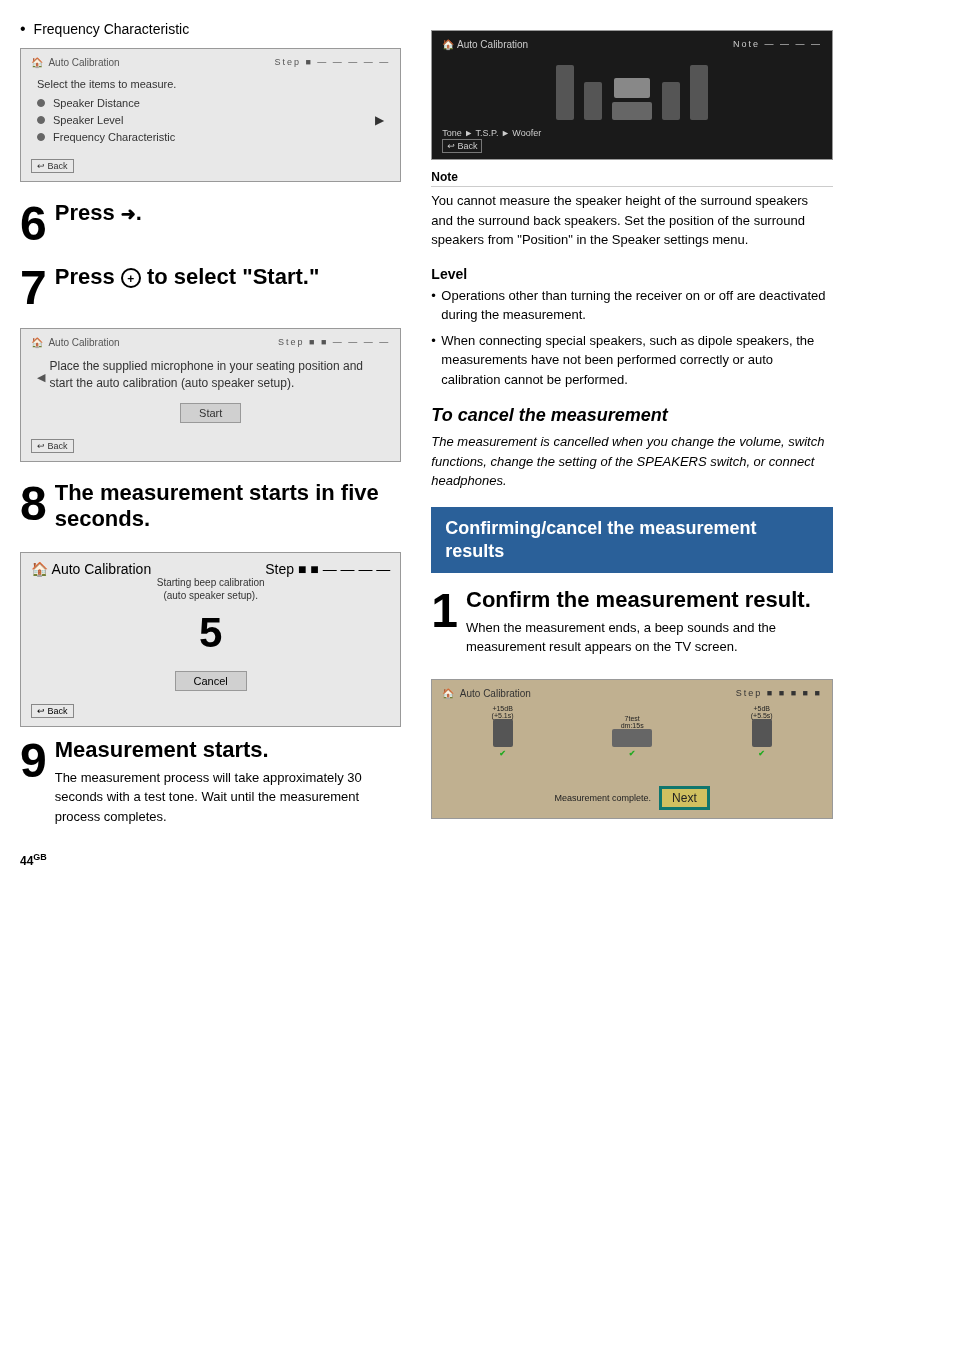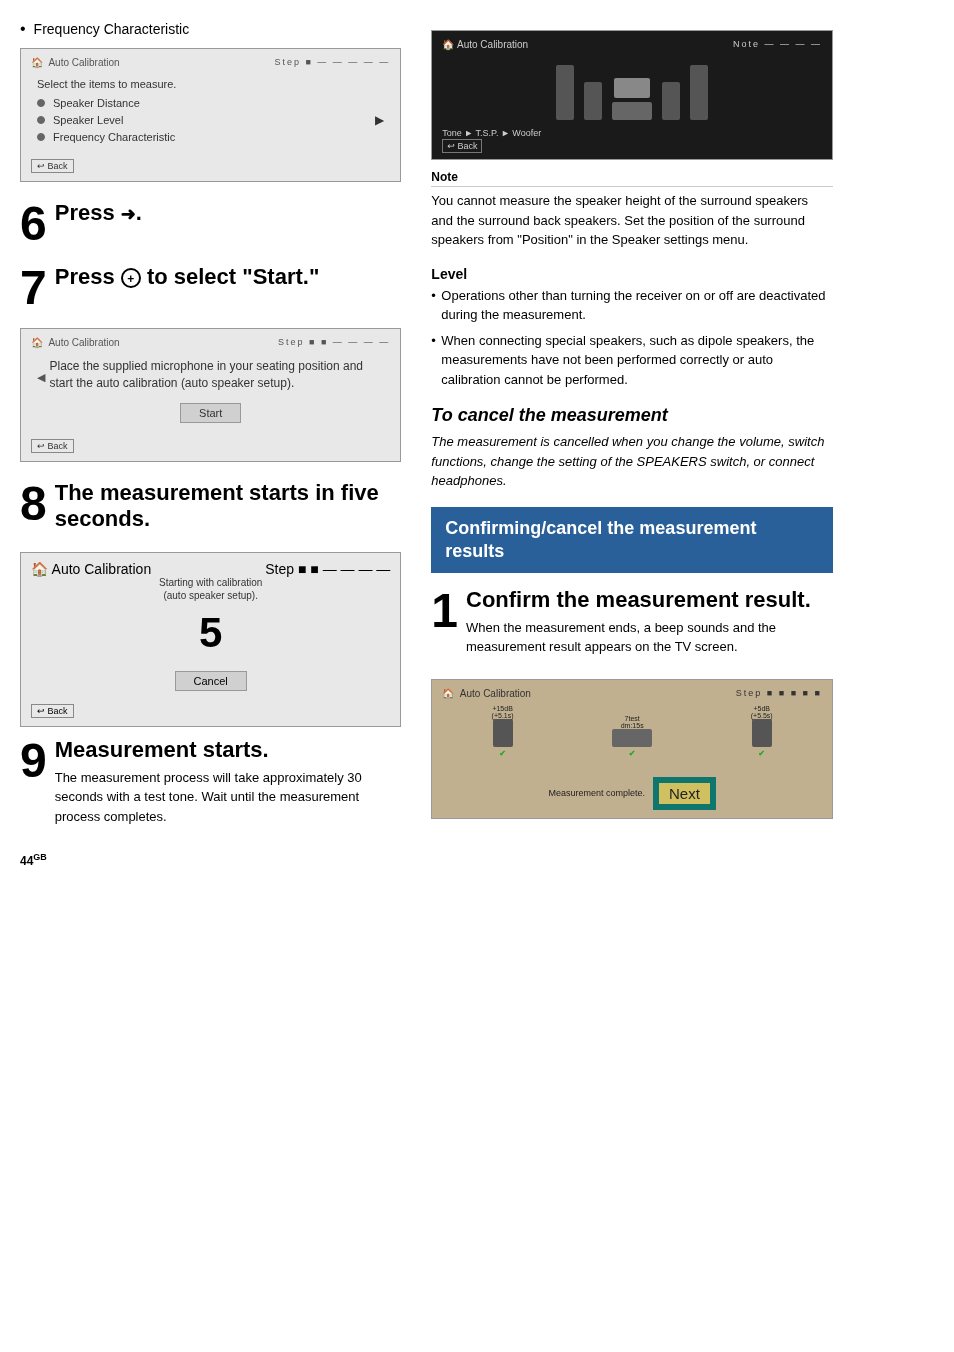--- a/index.html
+++ b/index.html
@@ -305,23 +305,23 @@
       right: 0;
       display: flex;
       justify-content: center;
       align-items: center;
       gap: 8px;
       font-size: 9px;
       color: #222;
     }
     .result-next-btn {
       background: #d0c060;
-      border: 6px solid #0f766e;
+      border: 3px solid #0f766e;
       padding: 2px 10px;
-      font-size: 15px;
+      font-size: 12px;
     }
 
     
     .screen-countdown {
       background: #e8e8e8;
       border: 1px solid #999;
       margin: 10px 0;
       padding: 8px 10px;
       position: relative;
       min-height: 120px;
@@ -461,21 +461,21 @@
       </div>
     </div>
 
     <div class="screen-countdown">
       <div class="screen-title">
         <span>🏠</span>
         <span>Auto Calibration</span>
         <div class="step-bar" style="position:absolute; right:10px; top:8px;">Step ■ ■ — — — —</div>
       </div>
       <div class="screen-content screen-center">
-        <div style="font-size:10px; color:#333; margin-bottom:2px;">Starting with calibration</div>
+        <div style="font-size:10px; color:#333; margin-bottom:2px;">Starting beep calibration</div>
         <div style="font-size:10px; color:#333; margin-bottom:2px;">(auto speaker setup).</div>
         <div class="countdown-number">5</div>
         <div class="screen-button">Cancel</div>
       </div>
       <div style="margin-top:4px;">
         <span class="return-key">
           <span>↩</span>
           <span>Back</span>
         </span>
       </div>

